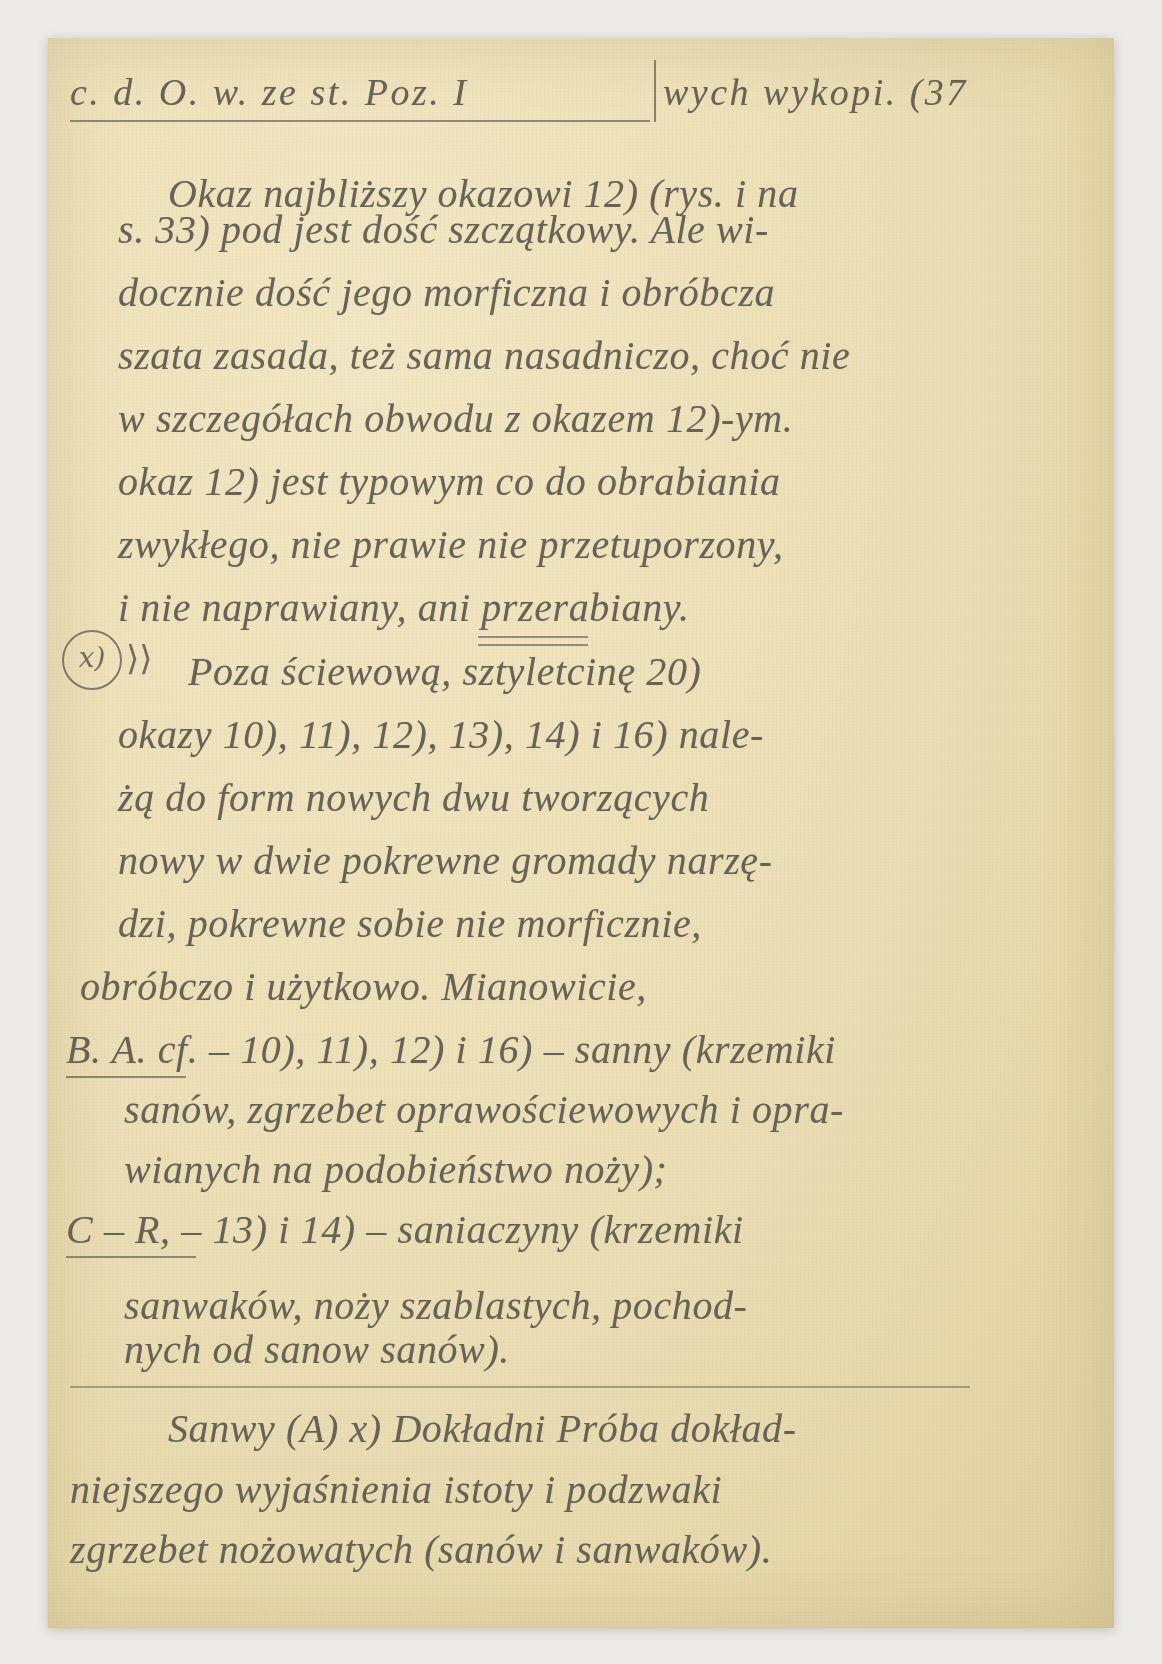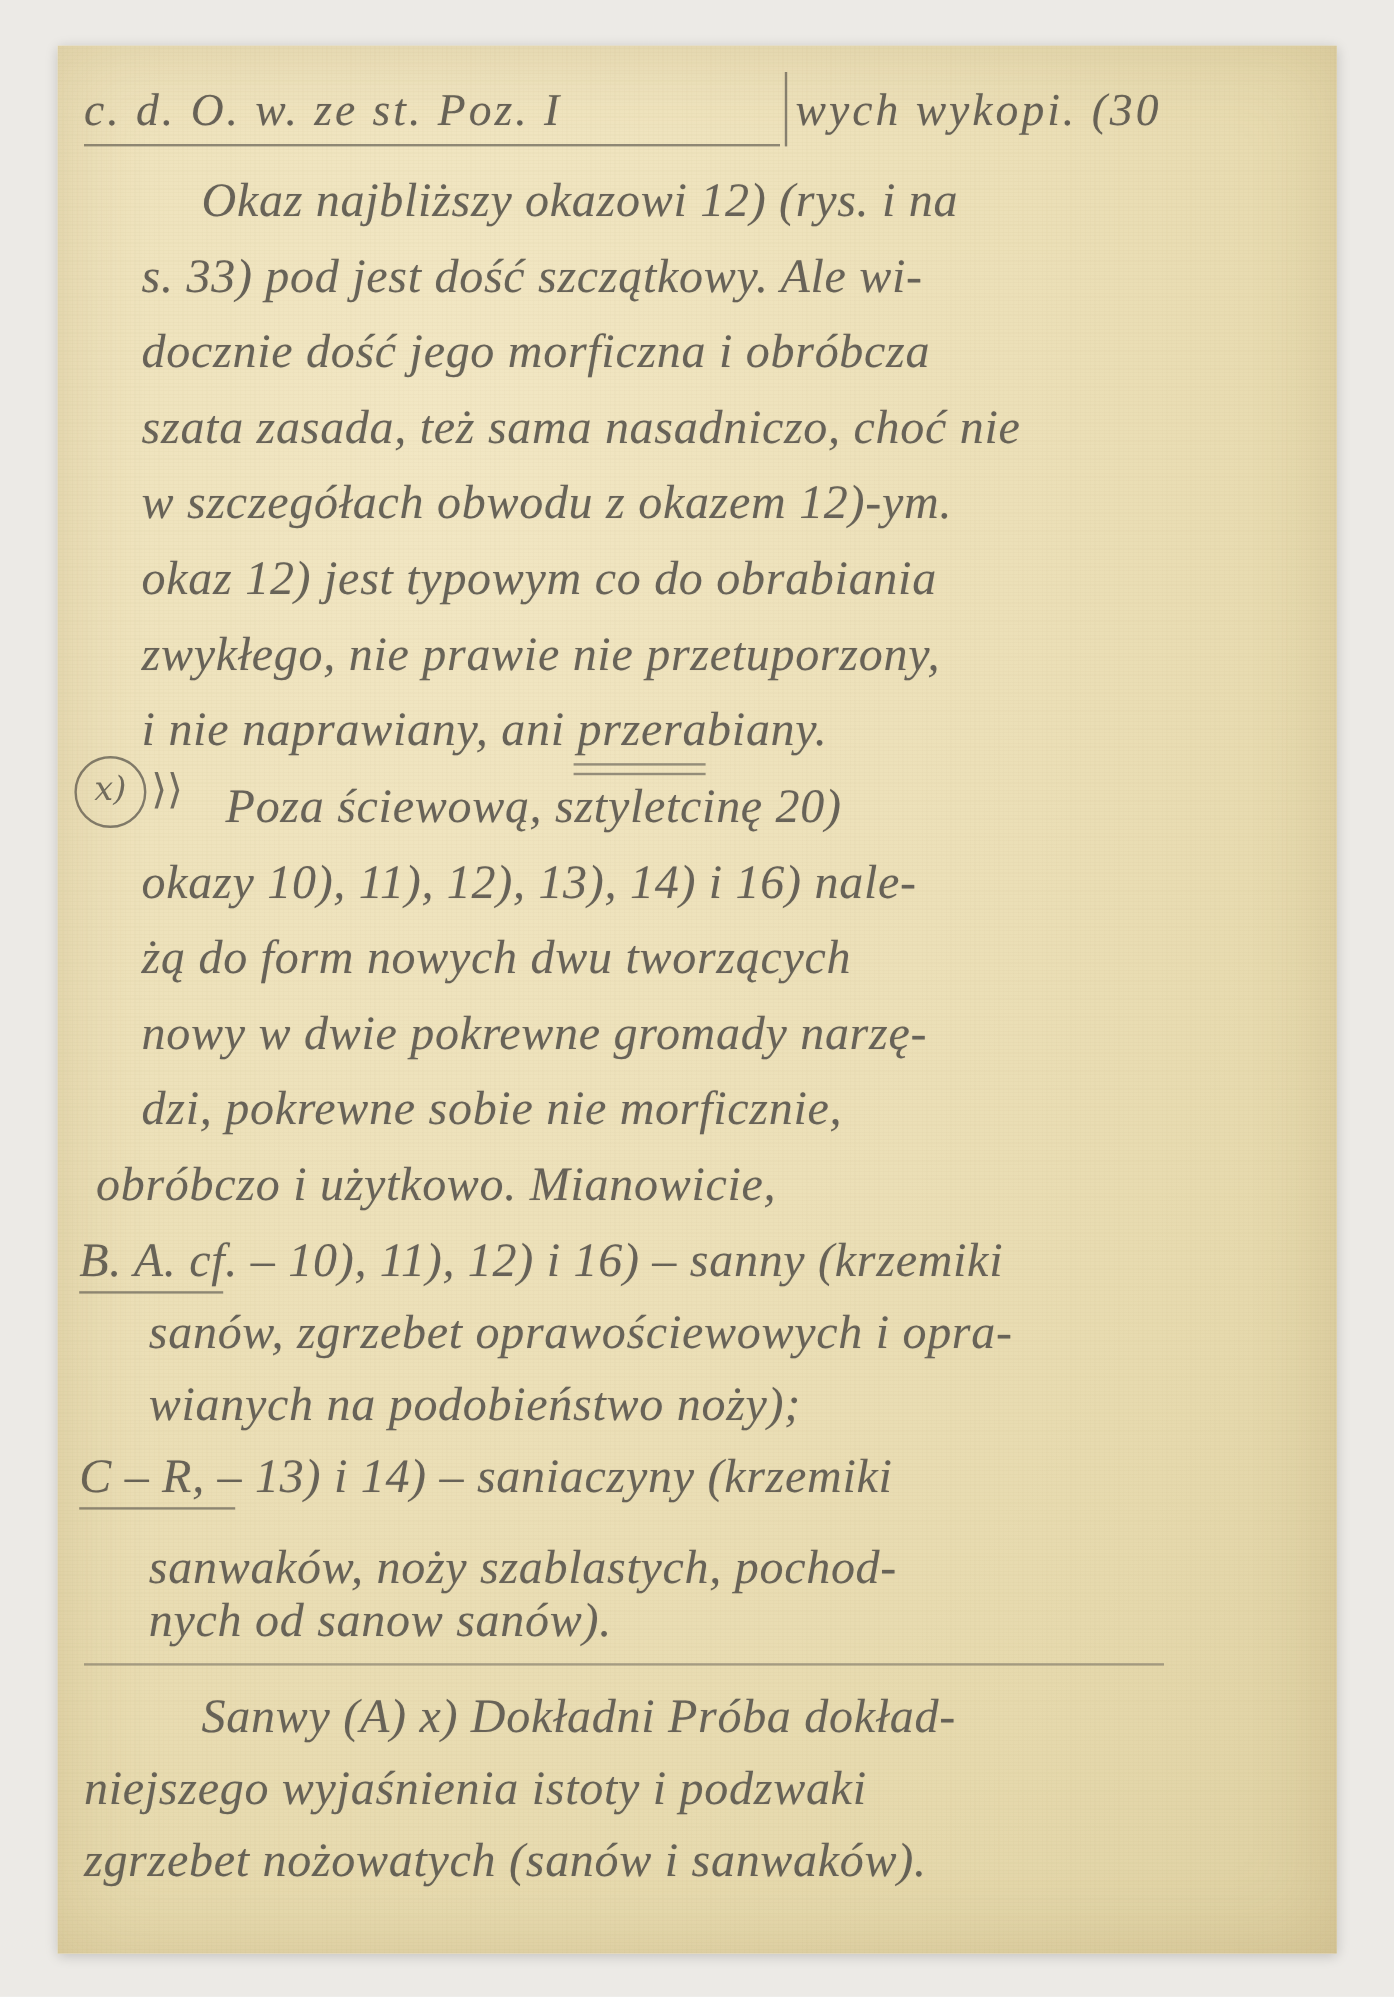--- a/index.html
+++ b/index.html
@@ -68,21 +68,21 @@
     opacity: 0.92;
   }
   .hdr {
     font-size: 38px;
     letter-spacing: 2.5px;
   }
   .body-line {
     font-size: 40px;
     letter-spacing: 0.6px;
   }
-  .indent1 { padding-left: 120px; }
+  .indent1 { padding-left: 120px; margin-top: 27px; }
   .indent2 { padding-left: 76px; }
   .indent-hang { padding-left: 70px; }
   .boxed-underline {
     position: absolute;
     background: #6d685c;
     opacity: 0.75;
     height: 2px;
   }
   .vrule {
     position: absolute;
@@ -121,21 +121,21 @@
 </head>
 <body>
 
 <div id="page">
 
   <div id="sheet">
 
     <div id="ink">
 
       <div class="ln hdr" style="top:32px; left:22px;">c. d. O. w. ze st. Poz. I</div>
-      <div class="ln hdr" style="top:32px; left:615px;">wych wykopi. (30</div>
+      <div class="ln hdr" style="top:32px; left:615px;">wych wykopi. (37</div>
 
       <div class="boxed-underline" style="top:82px; left:22px; width:580px;"></div>
       <div class="vrule" style="top:22px; left:606px; height:62px;"></div>
 
       <div class="ln body-line indent1" style="top:105px;">Okaz najbliższy okazowi 12) (rys. i na</div>
 
       <div class="ln body-line indent-hang" style="top:168px;">s. 33) pod jest dość szczątkowy. Ale wi-</div>
 
       <div class="ln body-line indent-hang" style="top:231px;">docznie dość jego morficzna i obróbcza</div>
 
@@ -176,21 +176,21 @@
 
       <div class="ln body-line" style="top:1168px; left:18px;">C – R, – 13) i 14) – saniaczyny (krzemiki</div>
       <div class="boxed-underline" style="top:1218px; left:18px; width:130px;"></div>
 
       <div class="ln body-line indent2" style="top:1244px;">sanwaków, noży szablastych, pochod-</div>
 
       <div class="ln body-line indent2" style="top:1288px;">nych od sanow sanów).</div>
 
       <div class="boxed-underline" style="top:1348px; left:22px; width:900px; opacity:0.55;"></div>
 
-      <div class="ln body-line indent1" style="top:1368px;">Sanwy (A) x) Dokładni Próba dokład-</div>
+      <div class="ln body-line indent1" style="top:1340px;">Sanwy (A) x) Dokładni Próba dokład-</div>
 
       <div class="ln body-line" style="top:1428px; left:22px;">niejszego wyjaśnienia istoty i podzwaki</div>
 
       <div class="ln body-line" style="top:1488px; left:22px;">zgrzebet nożowatych (sanów i sanwaków).</div>
 
     </div>
 
     <div id="edge-shade"></div>
   </div>
 

